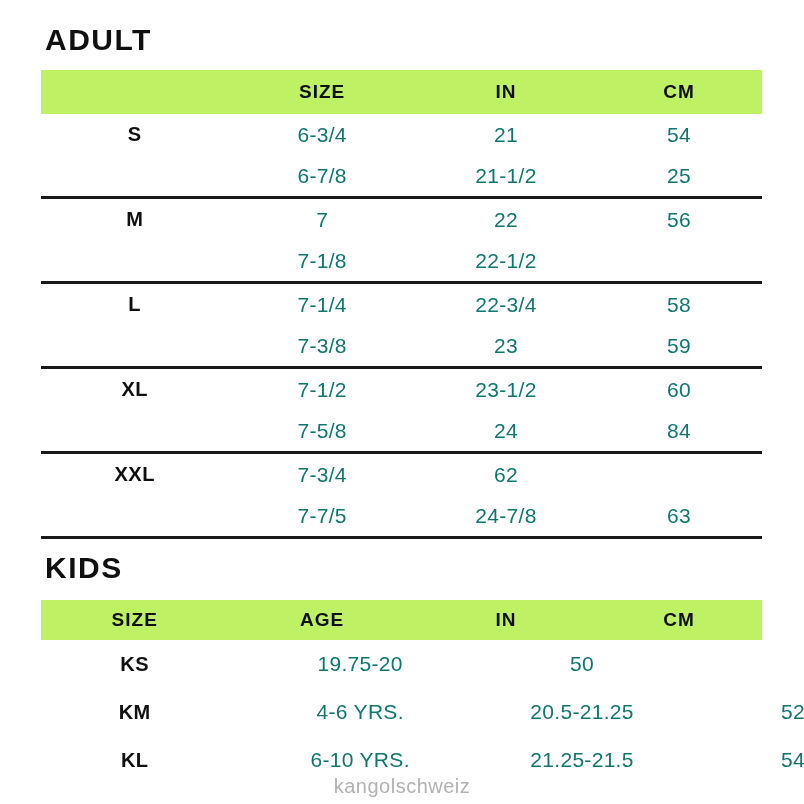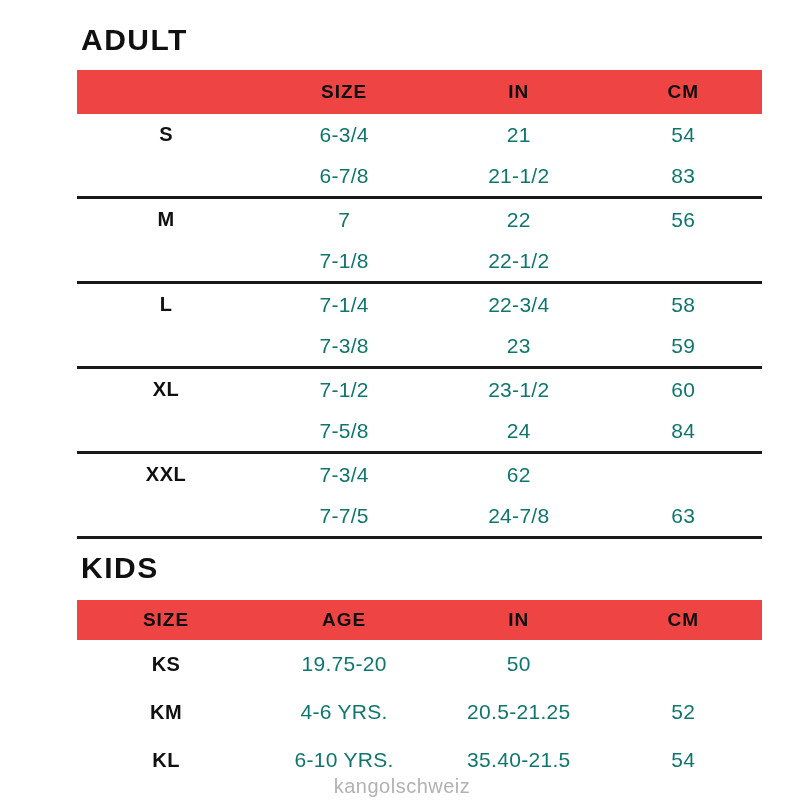--- a/index.html
+++ b/index.html
@@ -5,52 +5,52 @@
   * { box-sizing: border-box; }
   html, body { margin: 0; padding: 0; }
   body {
     width: 804px;
     height: 804px;
     background: #ffffff;
     font-family: "Liberation Sans", sans-serif;
     position: relative;
     overflow: hidden;
   }
-  .content { padding: 26px 42px 0 41px; margin-left: 36px; }
+  .content { padding: 26px 42px 0 41px; }
 
   .section-title {
     font-size: 30px;
     font-weight: bold;
     letter-spacing: 1.5px;
     color: #101010;
     line-height: 28px;
     margin: 0 0 16px 4px;
   }
   .section-title.kids-title { margin-top: 15px; margin-bottom: 18px; }
 
   .size-table { width: 100%; }
 
   .trow {
     display: grid;
     grid-template-columns: 26% 26% 25% 23%;
     align-items: center;
     text-align: center;
   }
   .trow.header {
-    background: #ef4444;
+    background: #bef264;
     height: 44px;
     font-size: 19px;
     font-weight: bold;
     letter-spacing: 1px;
     color: #101010;
   }
   .kids-table .trow.header { height: 40px; }
 
   .adult-table .trow.data { height: 41px; }
-  .kids-table  .trow.data { height: 48px; }
+  .kids-table  .trow.data { height: 48px; gap: 38px; }
 
   .group { border-bottom: 3px solid #191919; }
 
   .cell.label {
     font-size: 20px;
     font-weight: bold;
     color: #101010;
     letter-spacing: 0.5px;
   }
   .cell.value {
@@ -88,21 +88,21 @@
       <div class="trow data">
         <div class="cell label">S</div>
         <div class="cell value">6-3/4</div>
         <div class="cell value">21</div>
         <div class="cell value">54</div>
       </div>
       <div class="trow data">
         <div class="cell label"></div>
         <div class="cell value">6-7/8</div>
         <div class="cell value">21-1/2</div>
-        <div class="cell value">83</div>
+        <div class="cell value">25</div>
       </div>
     </div>
 
     <div class="group">
       <div class="trow data">
         <div class="cell label">M</div>
         <div class="cell value">7</div>
         <div class="cell value">22</div>
         <div class="cell value">56</div>
       </div>
@@ -175,20 +175,20 @@
     </div>
     <div class="trow data">
       <div class="cell label">KM</div>
       <div class="cell value">4-6 YRS.</div>
       <div class="cell value">20.5-21.25</div>
       <div class="cell value">52</div>
     </div>
     <div class="trow data">
       <div class="cell label">KL</div>
       <div class="cell value">6-10 YRS.</div>
-      <div class="cell value">35.40-21.5</div>
+      <div class="cell value">21.25-21.5</div>
       <div class="cell value">54</div>
     </div>
   </div>
 
 </div>
 
 <div class="watermark">kangolschweiz</div>
 
 </body></html>

